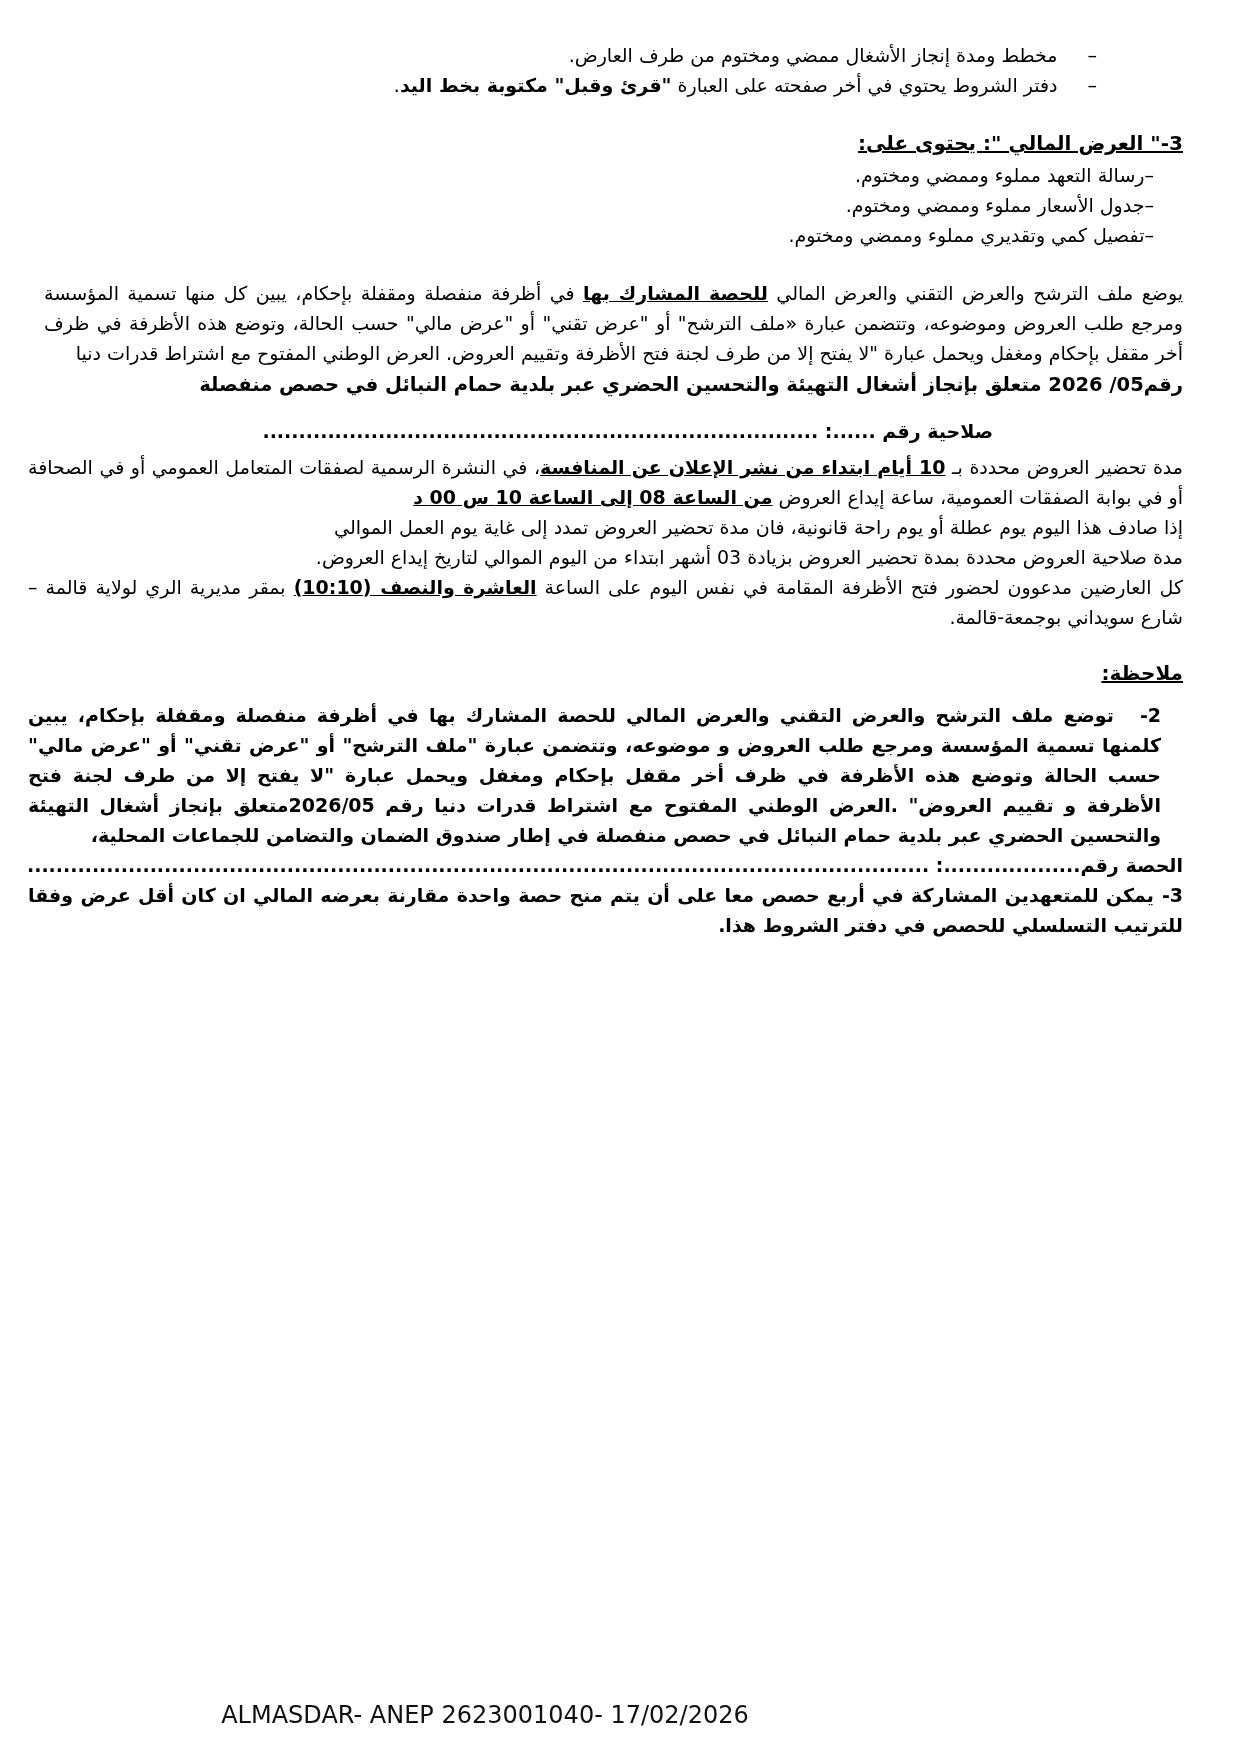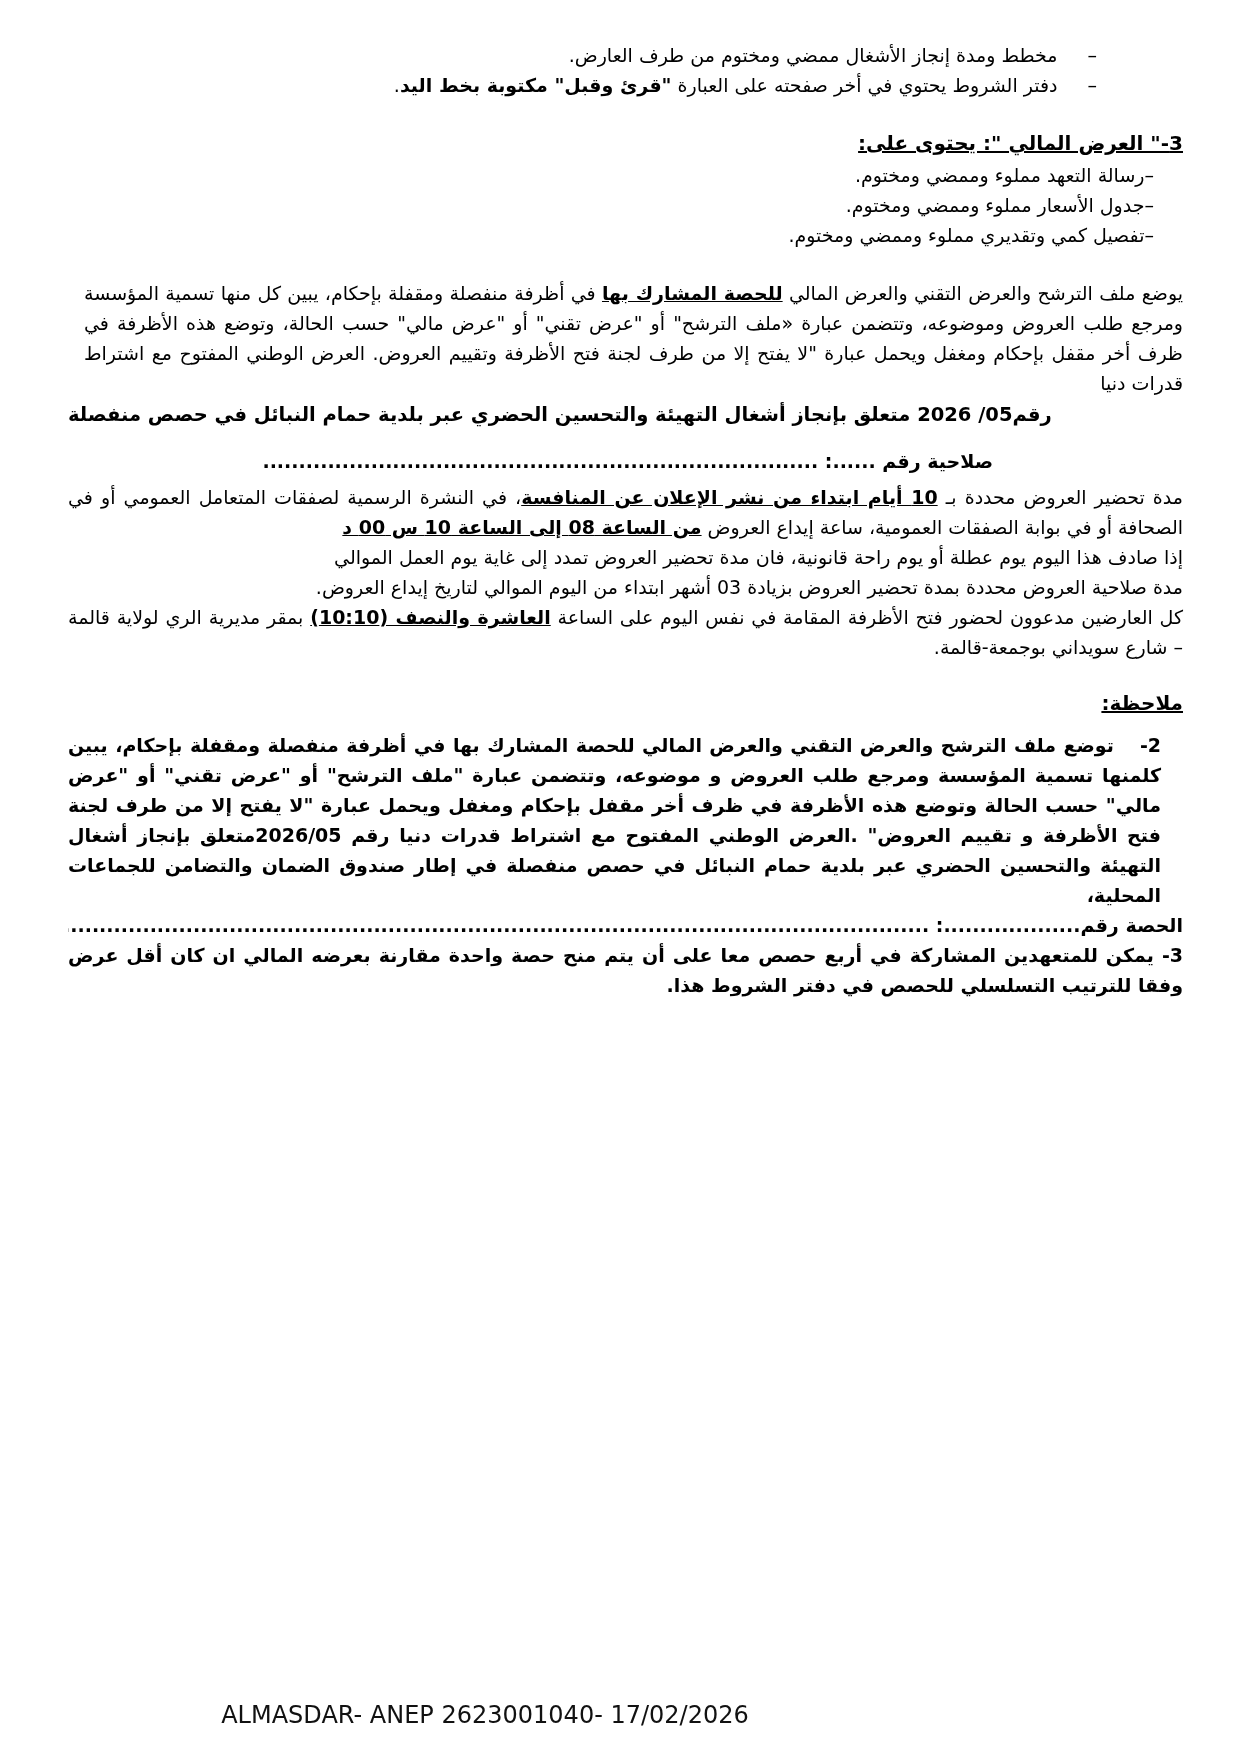--- a/index.html
+++ b/index.html
@@ -1,21 +1,21 @@
 <!DOCTYPE html>
 <html lang="ar"><head>
 <meta charset="utf-8">
 <style>
   html,body{margin:0;padding:0;background:#ffffff;}
   .page{
     position:relative;
     width:1241px;height:1754px;
     background:#ffffff;
     box-sizing:border-box;
-    padding:40px 58px 0 68px;
+    padding:40px 58px 0 28px;
     direction:rtl;
     font-family:"DejaVu Sans",sans-serif;
     color:#000000;
     font-size:19px;
     line-height:30px;
   }
   .b{font-weight:bold;}
   .u{text-decoration:underline;}
   .intro-bullets{margin-right:86px;}
   .bullet-line{white-space:normal;}
@@ -24,21 +24,21 @@
     font-weight:bold;
     text-decoration:underline;
     font-size:20px;
     margin:28px 0 2px 0;
   }
   .fin-item{margin-right:29px;}
   .para{text-align:justify;margin:28px 0 0 16px;}
   .tender-title{
     font-weight:bold;
     font-size:19.5px;
-    text-align:left;
+    text-align:right;
     margin:2px 0 16px 0;
   }
   .lot-line{
     font-weight:bold;
     white-space:nowrap;
     overflow:hidden;
   }
   .lot-line-1{
     margin:4px 190px 6px 0;
     width:730px;

